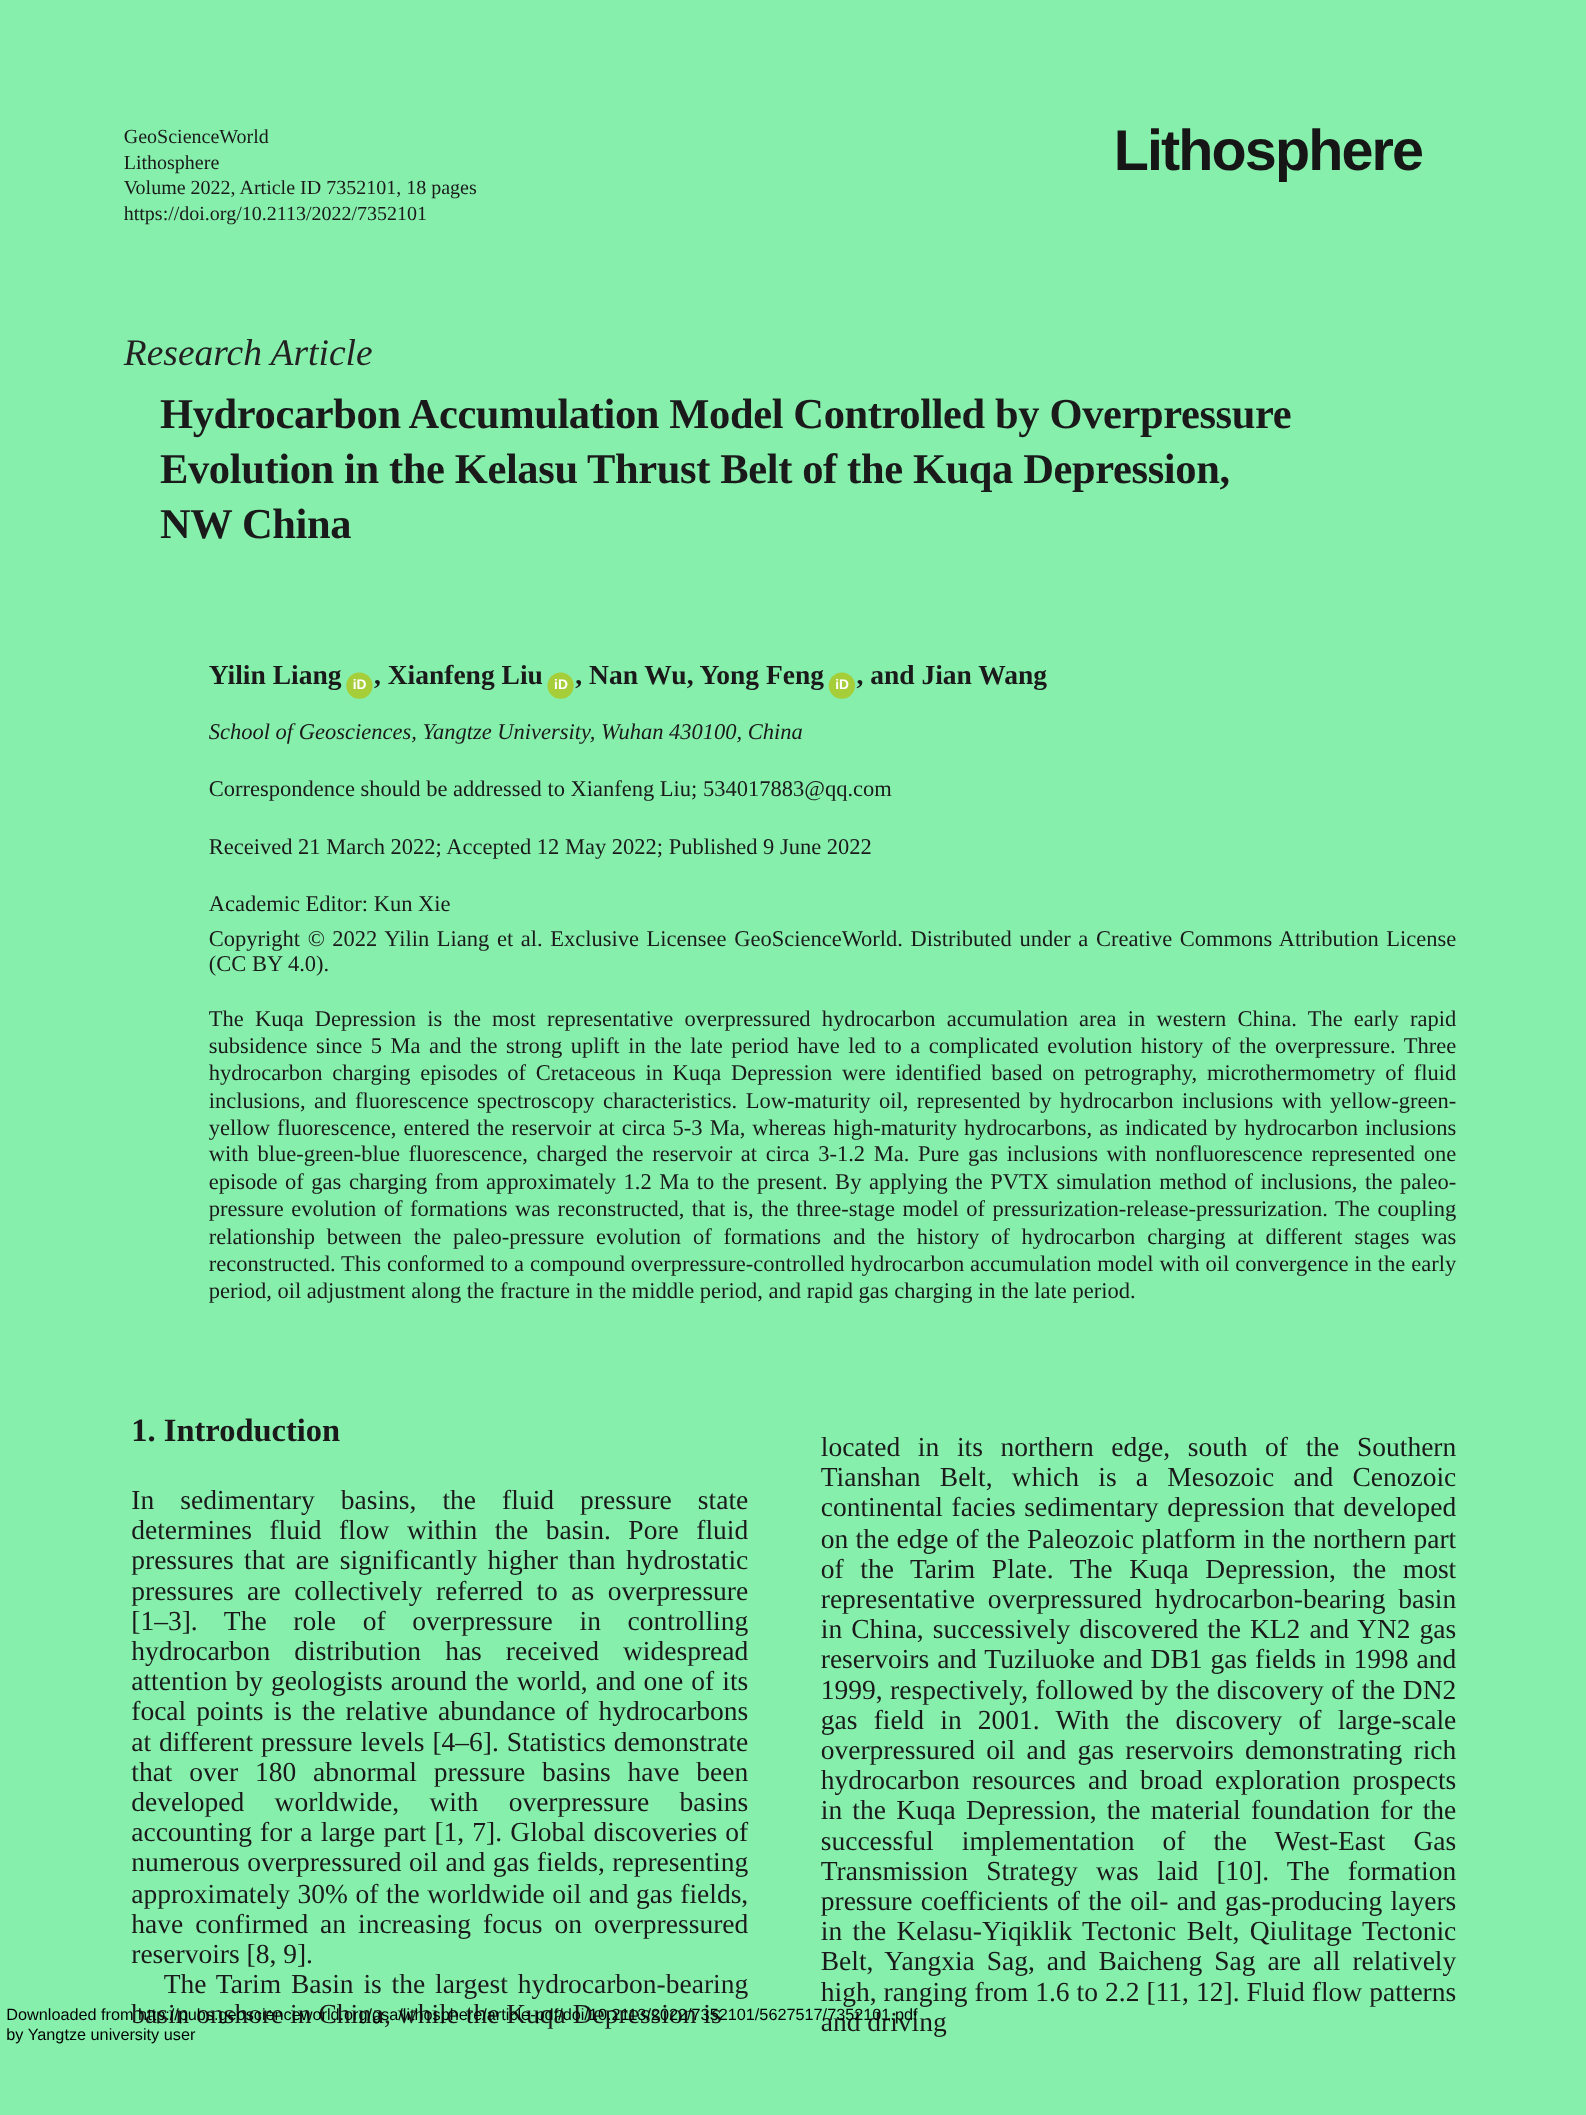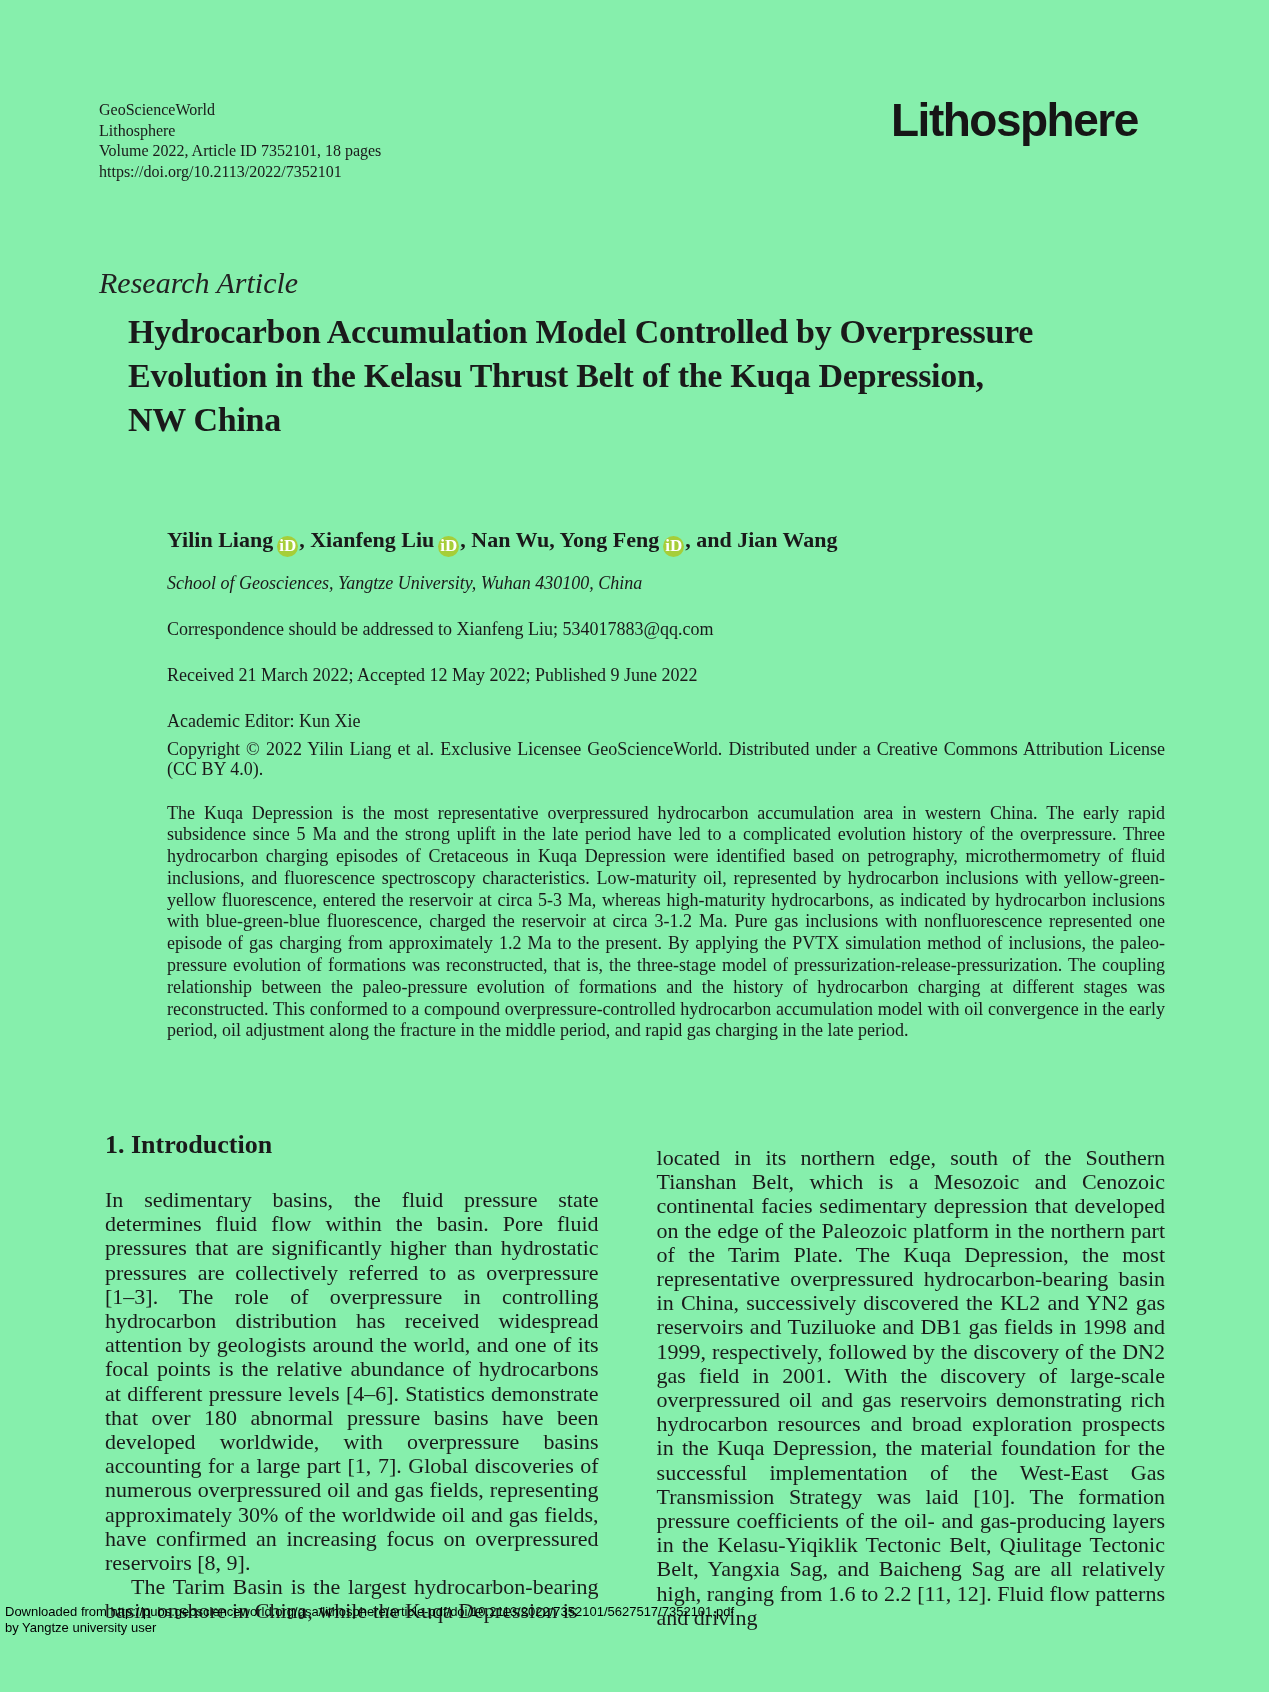--- a/index.html
+++ b/index.html
@@ -37,22 +37,22 @@
   }
   
   .byline-block {
     position:absolute; left:167px; top:527px; width:998px;
     font-size:18px;
   }
   .authors { font-weight:bold; font-size:22px; }
   .orcid {
     display:inline-flex; align-items:center; justify-content:center;
     width:21px; height:21px; border-radius:50%;
-    color:#fff; font-family:Liberation Serif, serif;
-    font-size:17px; font-weight:bold; font-style:normal;
+    color:#fff; font-family:Liberation Sans, sans-serif;
+    font-size:11px; font-weight:bold; font-style:normal;
     vertical-align:-4px; margin:0 1px 0 4px;
     cursor:pointer;
   }
   .affiliation { margin-top:16px; font-style:italic; }
   .meta-line { margin-top:25px; }
   .copyright { margin-top:7px; line-height:20.5px; text-align:justify; }
   .abstract { margin-top:23px; line-height:21.8px; text-align:justify; }
   
   .columns {
     position:absolute; left:105px; top:1130px; width:1060px;

